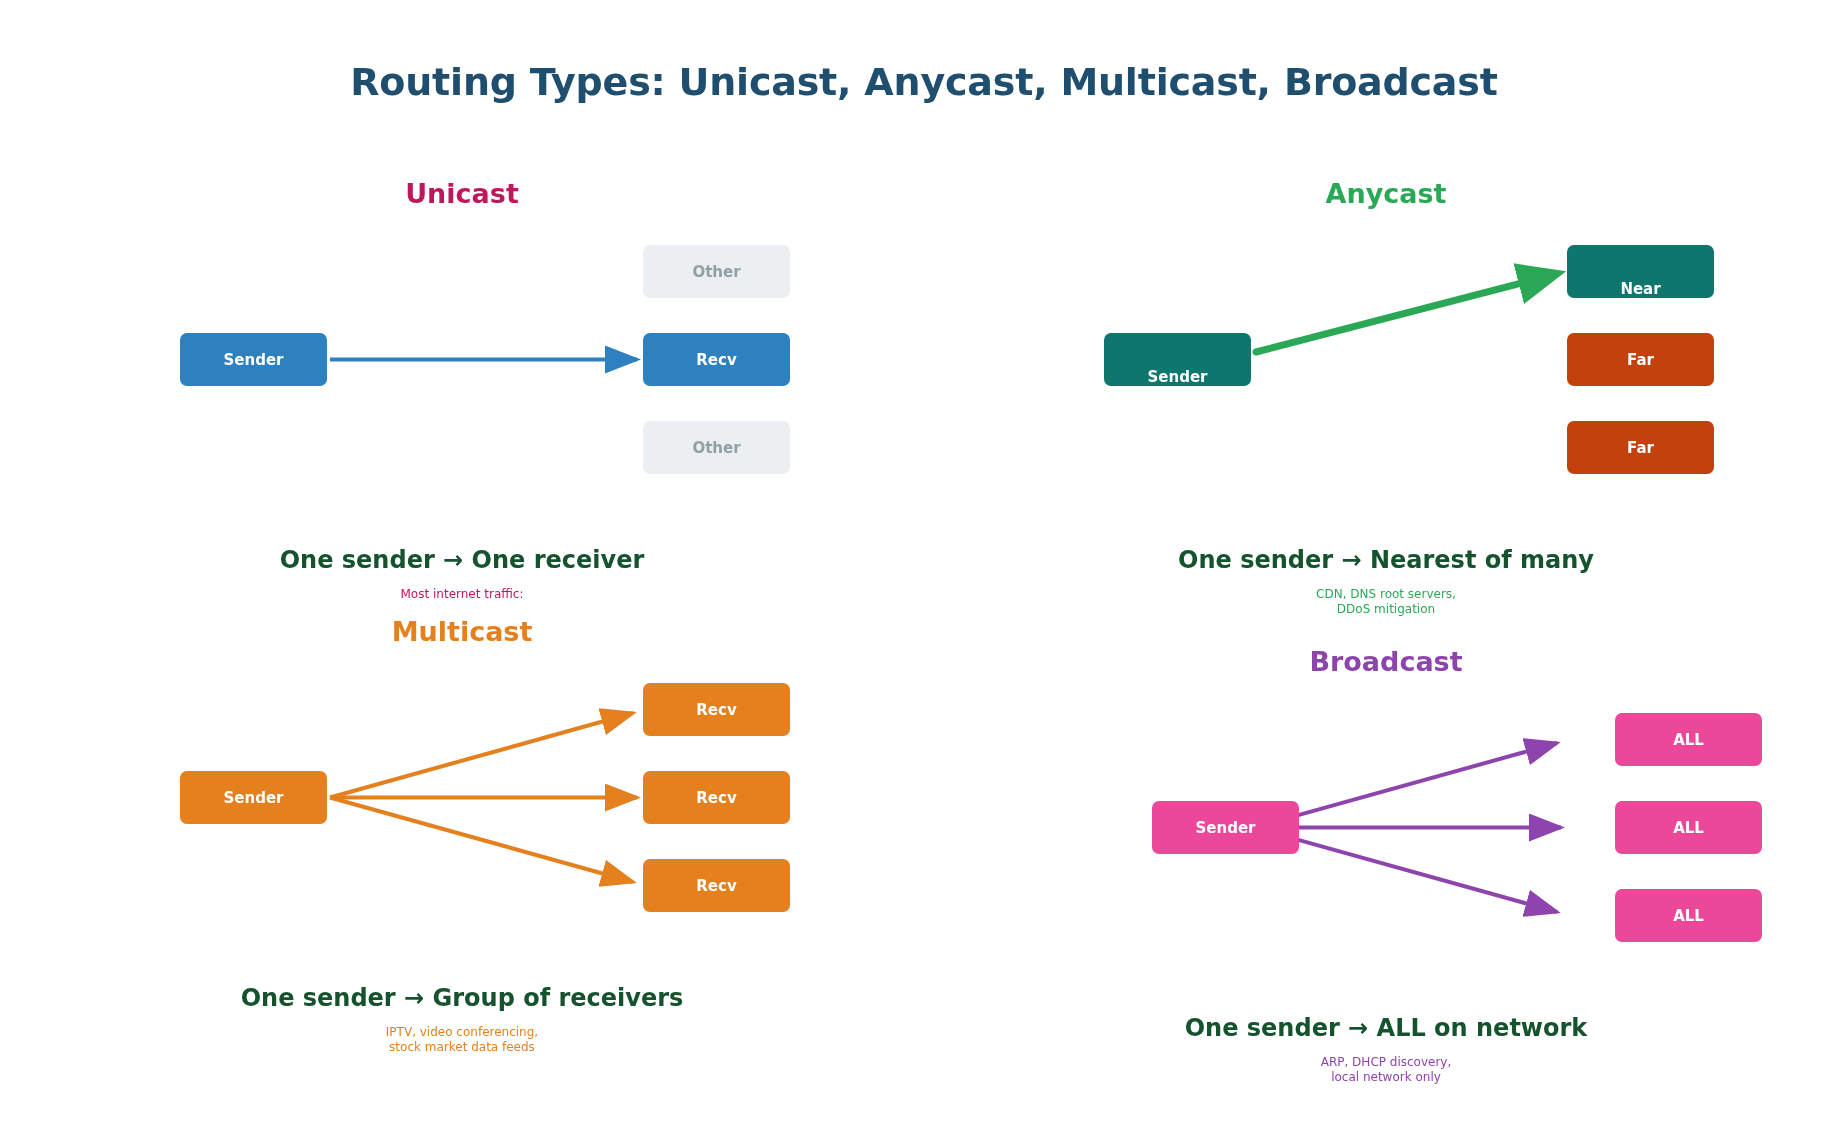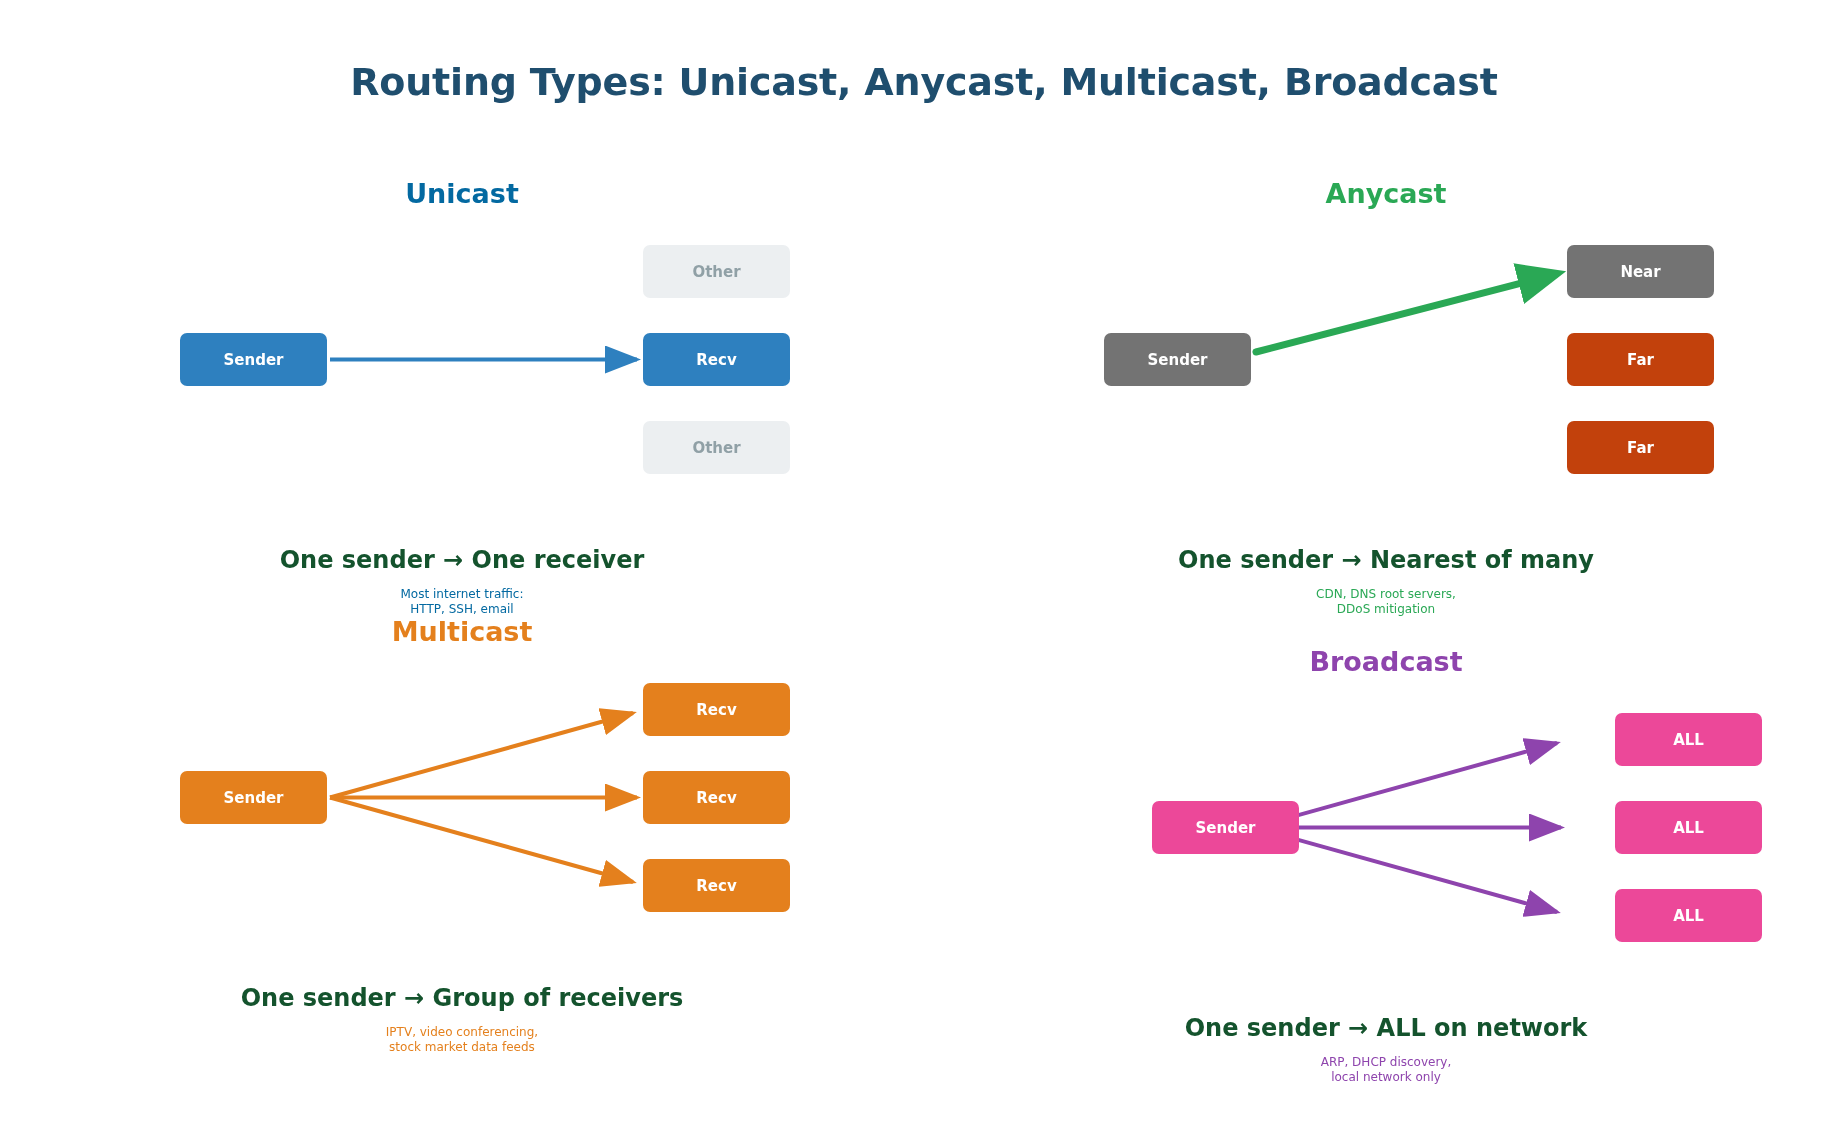--- a/index.html
+++ b/index.html
@@ -99,27 +99,27 @@
     line-height: 1.3;
   }
   .caption .cap-sub {
     font-size: 12px;
     line-height: 1.25;
     margin-top: 11px;
   }
 
   
   .c-blue   { background: #2e80bf; }
-  .c-green  { background: #737373; }
+  .c-green  { background: #0f766e; align-items: flex-end; }
   .c-orange { background: #e4801d; }
   .c-purple { background: #ec4899; margin-left: 48px; }
   .c-grey   { background: #eceff1; color: #90a0a6; }
   .c-mint   { background: #c2410c; color: #ffffff; }
 
-  .t-blue   { color: #0369a1; }
+  .t-blue   { color: #be185d; }
   .t-green  { color: #2aa855; }
   .t-orange { color: #e4801d; }
   .t-purple { color: #8e44ad; }
 </style>
 </head>
 <body>
 
 <div id="page-title">Routing Types: Unicast, Anycast, Multicast, Broadcast</div>
 
 <div class="panel tl">
@@ -143,21 +143,20 @@
       <span>Recv</span>
     </div>
     <div class="node c-grey r2">
       <span>Other</span>
     </div>
   </div>
   <div class="caption">
     <div class="cap-main">One sender → One receiver</div>
     <div class="cap-sub t-blue">
       <div>Most internet traffic:</div>
-      <div>HTTP, SSH, email</div>
     </div>
   </div>
 </div>
 
 <div class="panel tr">
   <div class="panel-heading t-green">Anycast</div>
   <div class="stage">
     <svg class="svg-layer" viewBox="0 0 924 260">
       <defs>
         <marker id="ah-green" markerWidth="7" markerHeight="6" refX="5.5" refY="3" orient="auto">

